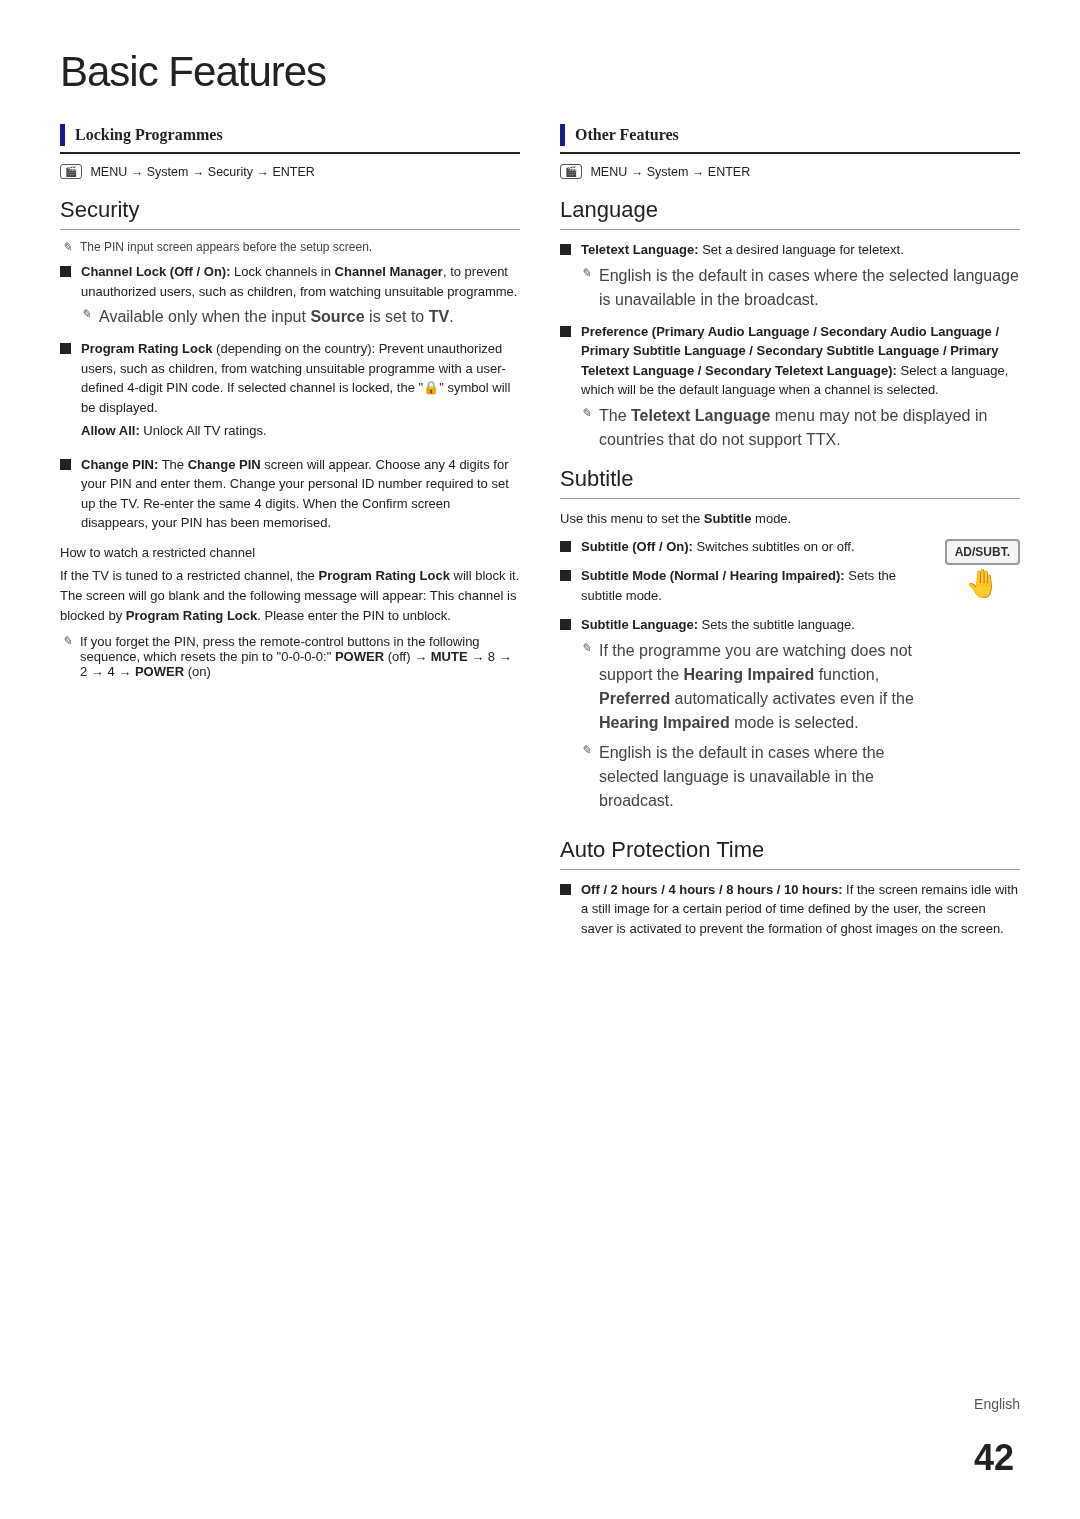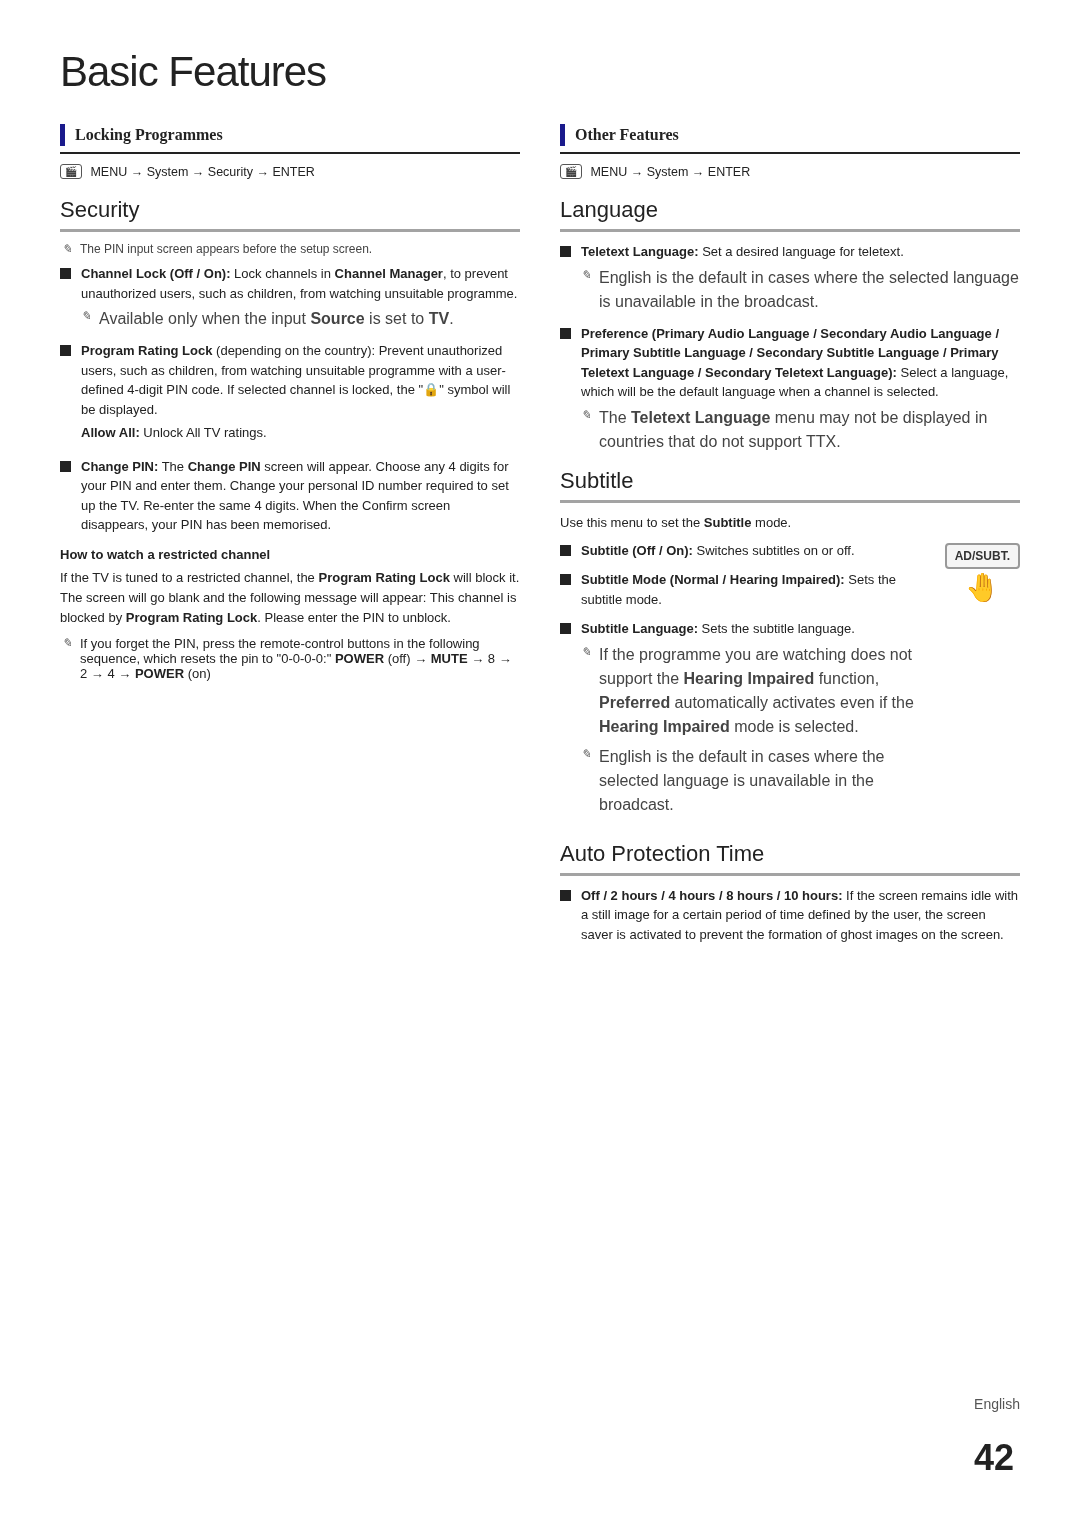--- a/index.html
+++ b/index.html
@@ -71,21 +71,21 @@
       margin-right: 4px;
       font-weight: bold;
       color: #333;
     }
     .section-title {
       font-size: 22px;
       font-weight: 400;
       color: #222;
       margin-bottom: 10px;
       margin-top: 6px;
-      border-bottom: 3px solid #a3a3a3;
+      border-bottom: 1px solid #a3a3a3;
       padding-bottom: 6px;
     }
     .note {
       font-size: 12px;
       color: #444;
       margin-bottom: 8px;
       padding-left: 20px;
       position: relative;
     }
     .note::before {
@@ -137,21 +137,21 @@
       font-style: italic;
     }
     .allow-all {
       font-size: 13px;
       margin-left: 0;
       margin-top: 4px;
       margin-bottom: 4px;
     }
     .how-to-header {
       font-size: 13px;
-      font-weight: 700;
+      font-weight: 400;
       margin-top: 12px;
       margin-bottom: 6px;
     }
     .body-text {
       font-size: 13px;
       line-height: 1.55;
       color: #222;
       margin-bottom: 8px;
     }
     .pin-path {

